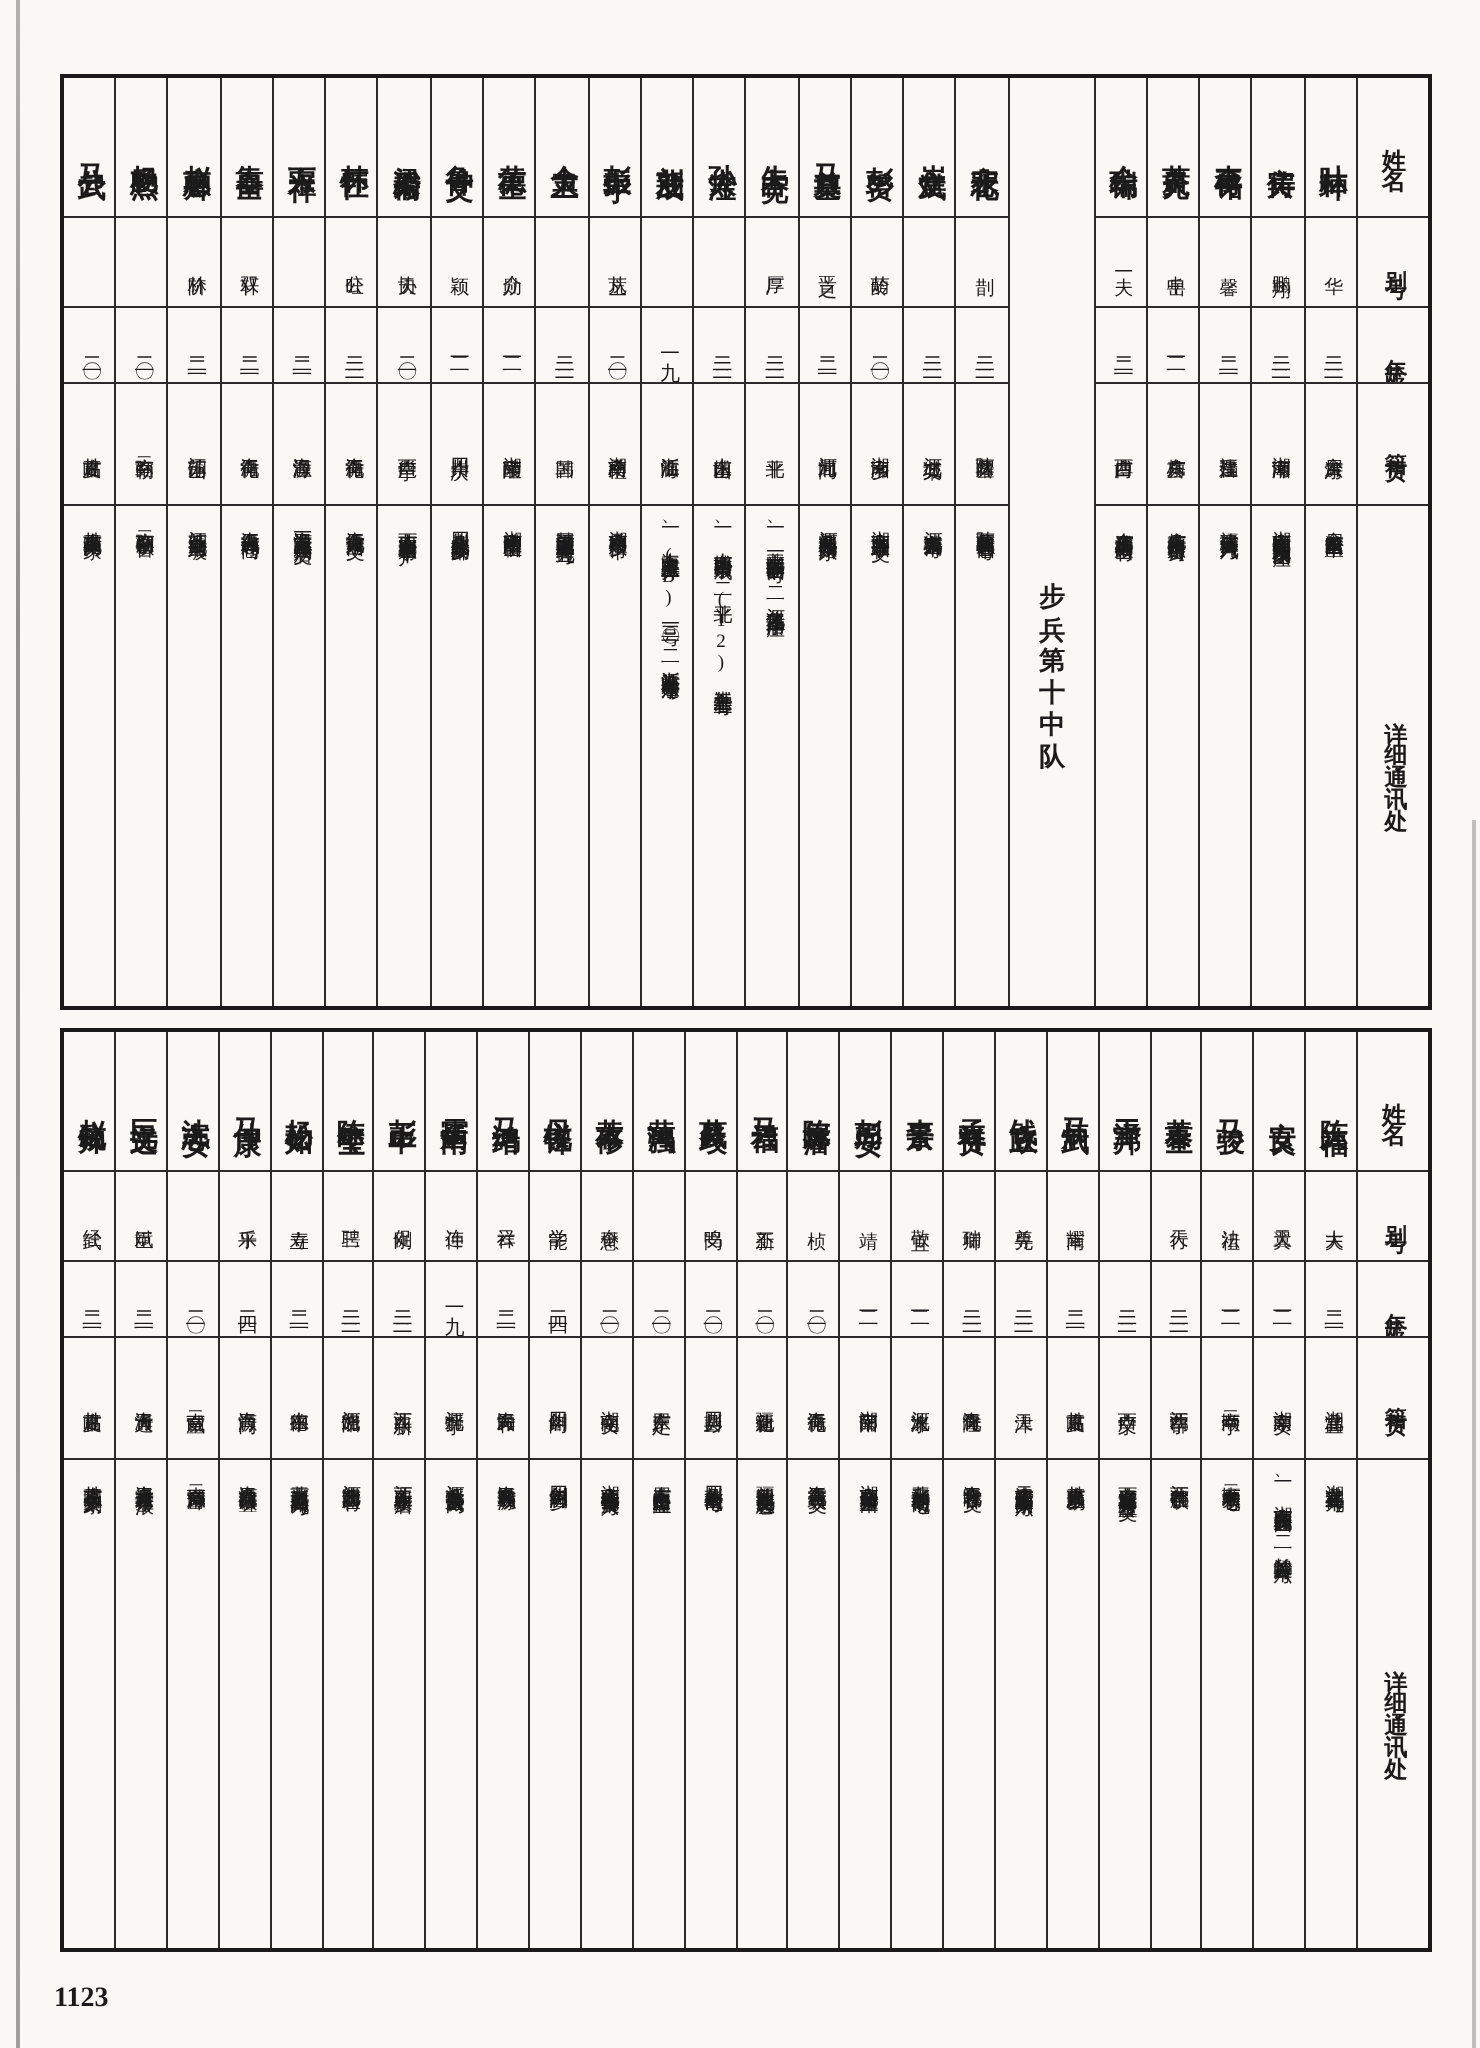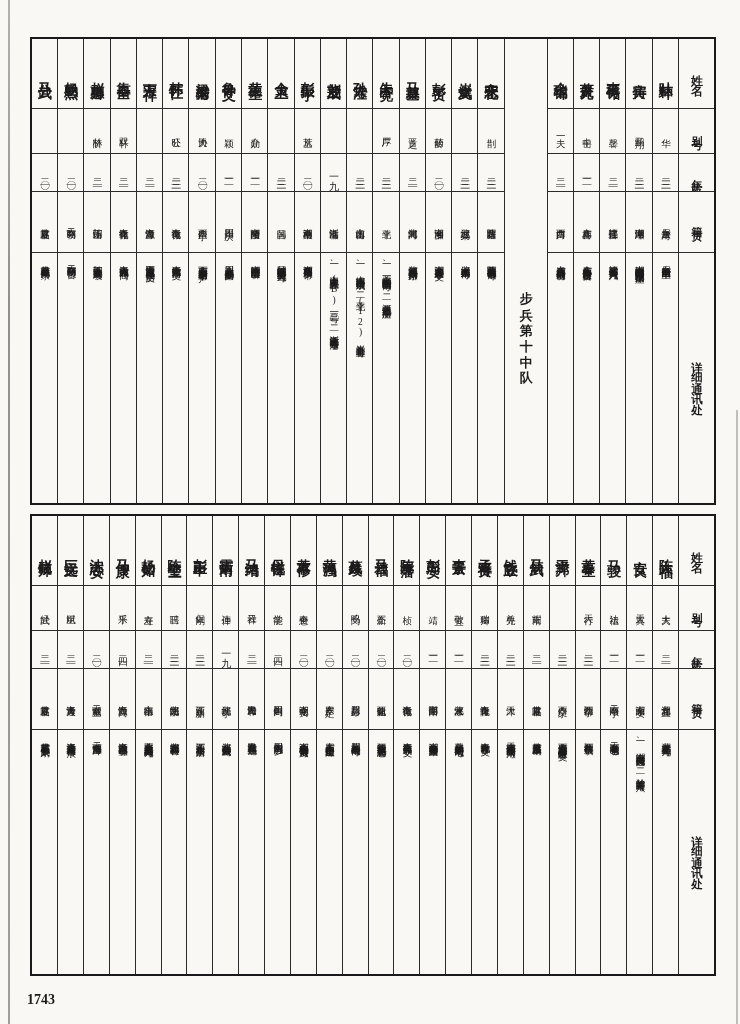--- a/index.html
+++ b/index.html
@@ -442,14 +442,14 @@
       </div>
       <div class="col entry-col">
         <div class="cell row-name">赵锐师</div>
         <div class="cell row-alias">经武</div>
         <div class="cell row-age">二二</div>
         <div class="cell row-origin">甘肃临夏</div>
         <div class="cell row-address">甘肃临夏积石乡刘家集</div>
       </div>
     </div>
 
-  <div class="page-number">1743</div>
+  <div class="page-number">1123</div>
 </div>
 
 </body></html>

